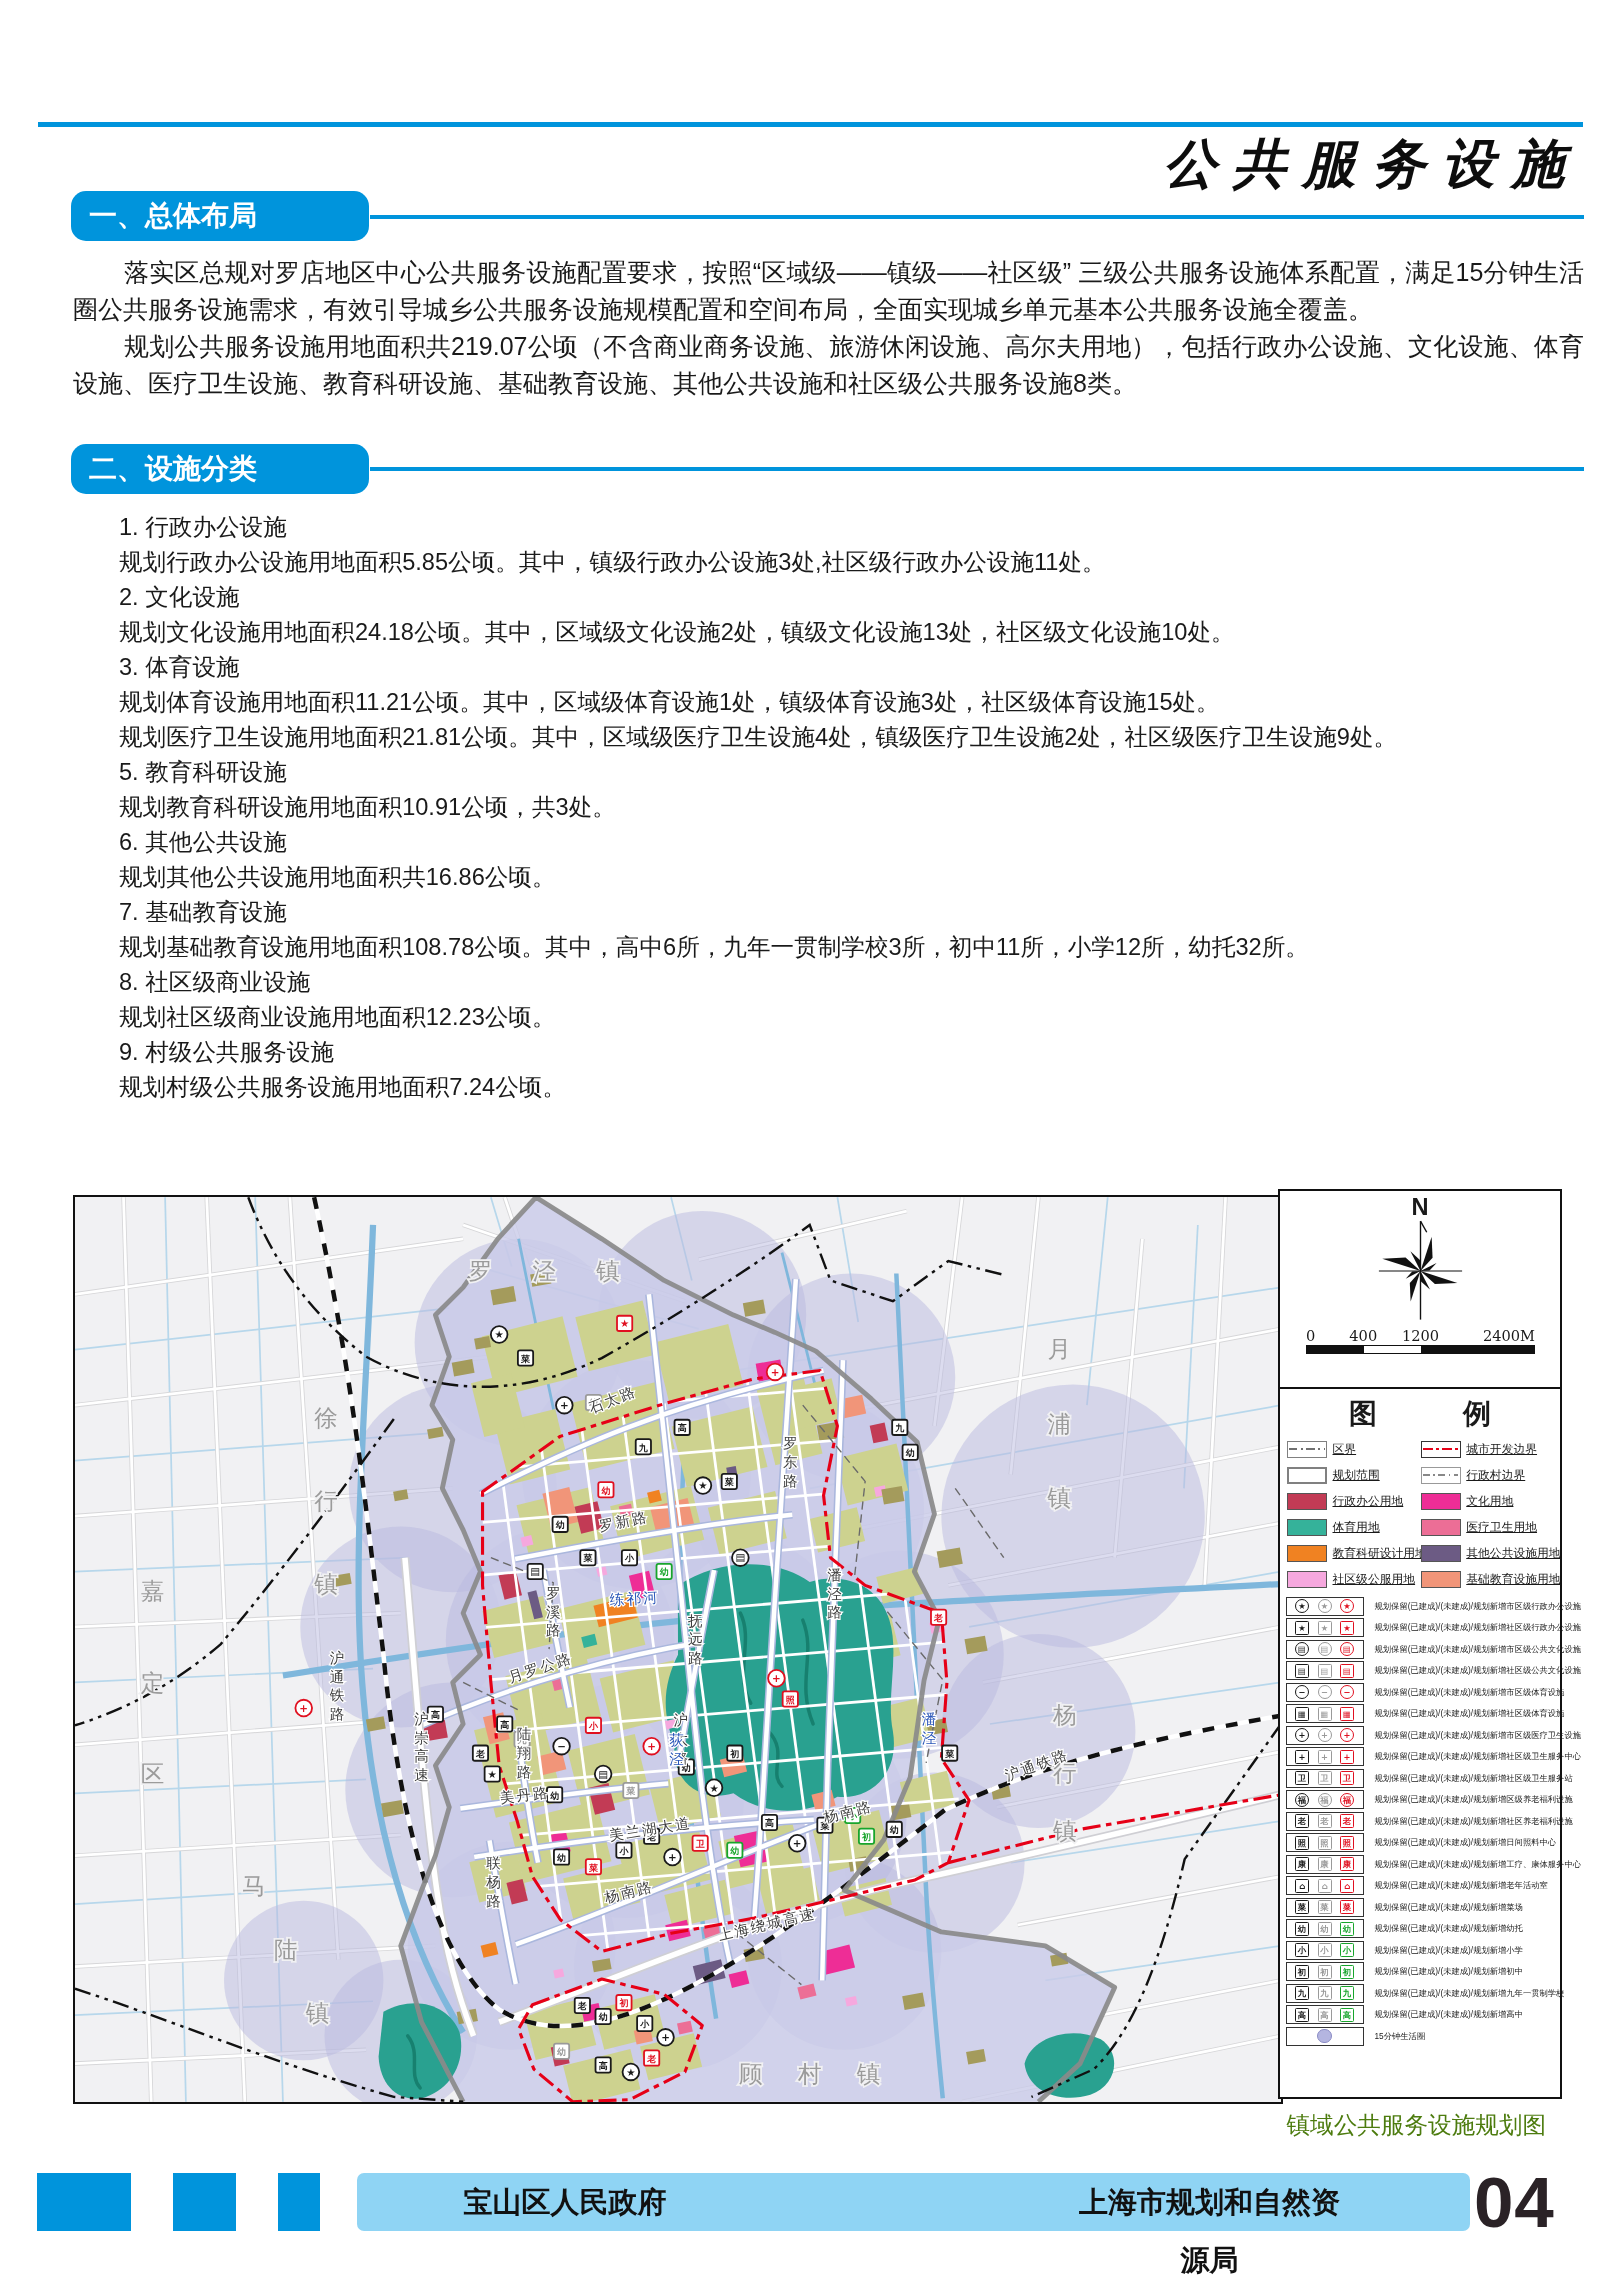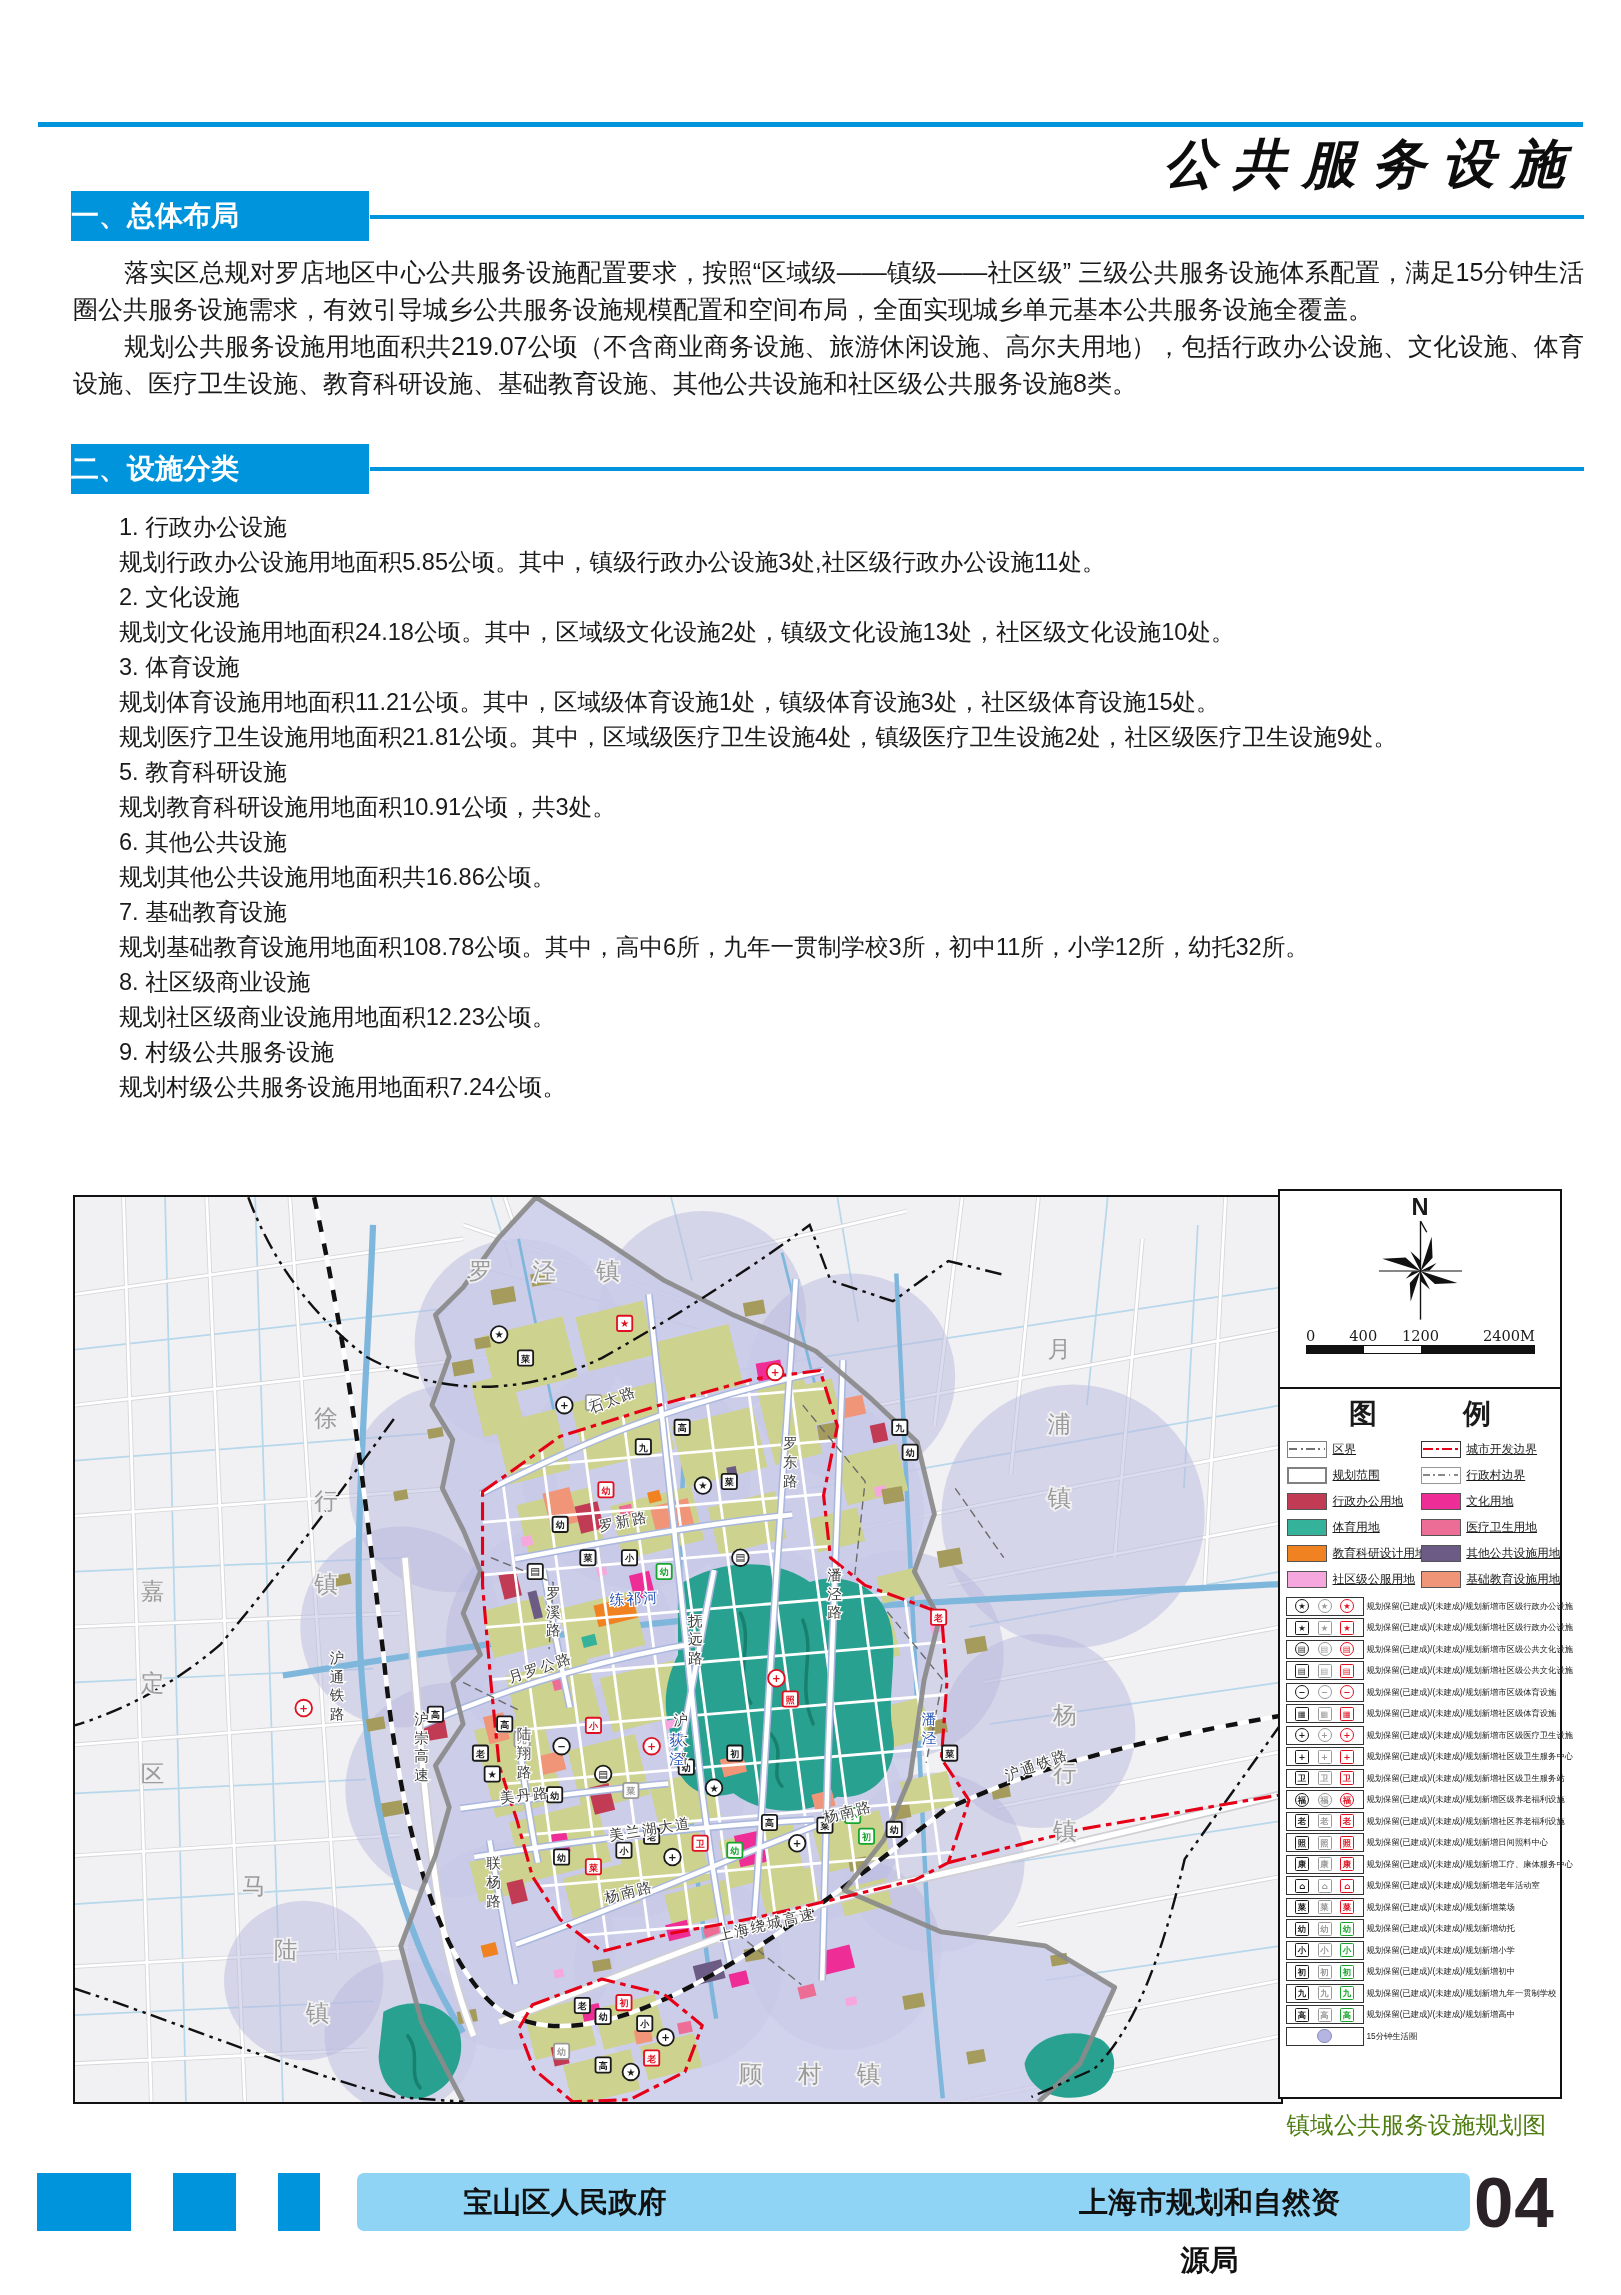--- a/index.html
+++ b/index.html
@@ -7,21 +7,21 @@
         font-family:"Liberation Sans",sans-serif;color:#1a1a1a;}
   
   .header-bar{position:absolute;left:38px;top:35px;width:1545px;height:82px;background:#0094dc;
               display:flex;align-items:center;justify-content:center;}
   .header-bar h1{margin:0;font-size:42px;font-weight:bold;color:#fff;letter-spacing:2.1px;}
   .header-rule{position:absolute;left:38px;top:122px;width:1545px;height:4.9px;background:#0094dc;}
   .subtitle{position:absolute;right:41px;top:129px;font-family:"DejaVu Serif",serif;font-style:italic;
             font-weight:bold;font-size:53px;letter-spacing:16.6px;color:#0d0d0d;white-space:nowrap;}
   
   .sec{position:absolute;left:71px;width:298px;height:50px;background:#0094dc;color:#fff;
-       font-size:28px;font-weight:bold;line-height:50px;box-sizing:border-box;z-index:2;}
+       font-size:28px;font-weight:bold;line-height:50px;padding-left:18px;box-sizing:border-box;z-index:2;border-radius:15px;}
   .sec-line{position:absolute;left:370px;right:38px;height:3.5px;background:#0094dc;z-index:1;}
   
   .paras{position:absolute;left:73px;width:1511px;top:254px;font-size:25px;line-height:37px;text-align:justify;}
   .paras p{margin:0;text-indent:51px;}
   .facility-list{position:absolute;left:119px;top:510px;width:1463px;font-size:23.6px;line-height:35px;}
   
   .map-wrap{position:absolute;left:73px;top:1195px;width:1206px;height:905px;border:2.1px solid #111;
             background:#f1f1f3;}
   .panel{position:absolute;left:1278px;top:1189px;width:284px;height:910px;border:2.1px solid #111;
          background:#fff;box-sizing:border-box;}
@@ -41,21 +41,21 @@
   .swatch .mid{position:absolute;left:1.4px;right:1.4px;top:50%;margin-top:-1.4px;height:2.1px;}
   .land-cell .lab{font-size:11.8px;white-space:nowrap;}
   .sym-rows{padding:2.8px 4.2px 0 5.5px;}
   .sym-row{display:flex;align-items:center;height:21.5px;}
   .trio{width:78px;height:18.7px;border:1.4px solid #333;box-sizing:border-box;display:flex;align-items:center;
         justify-content:space-evenly;flex:none;background:#fff;}
   .pic{width:14px;height:14px;box-sizing:border-box;display:flex;align-items:center;justify-content:center;
        font-family:"DejaVu Sans",sans-serif;font-size:8.3px;font-weight:bold;line-height:1;background:#fff;}
   .pic.sq{border:1.4px solid currentColor;border-radius:1.4px;}
   .pic.ci{border:1.4px solid currentColor;border-radius:50%;}
-  .sym-row .lab{font-size:8.3px;margin-left:3px;white-space:nowrap;}
+  .sym-row .lab{font-size:8.3px;margin-left:11px;white-space:nowrap;}
   .life-dot{width:12.5px;height:12.5px;border-radius:50%;background:#b4b5e0;border:1.4px solid #8a8bc4;}
   .map-caption{position:absolute;right:76px;top:2109px;font-size:23.6px;color:#4d7c0f;}
   
   .fblock{position:absolute;top:2173px;height:58px;background:#0094dc;}
   .fbar{position:absolute;left:357px;top:2173px;width:1113px;height:58px;background:#8fd4f4;border-radius:7px;}
   .fbar span{position:absolute;top:0;height:58px;line-height:58px;font-size:29px;font-weight:bold;color:#111;}
   .pagenum{position:absolute;left:1474px;top:2162px;font-size:71px;font-weight:bold;color:#2a2226;letter-spacing:0.7px;}
 </style>
 </head>
 <body>

